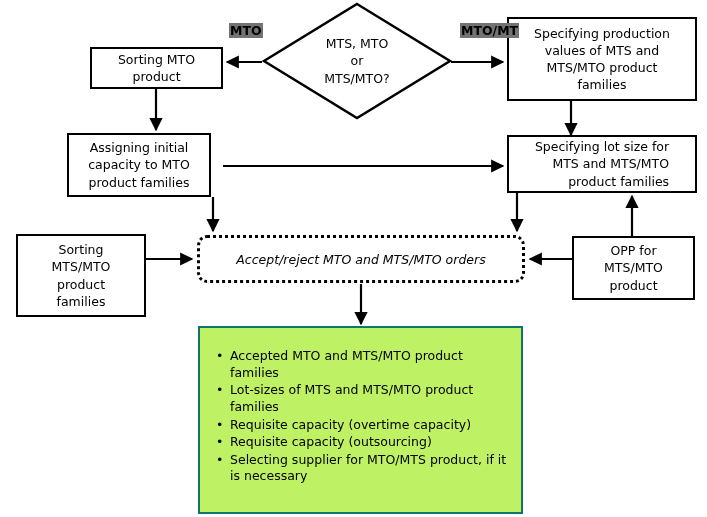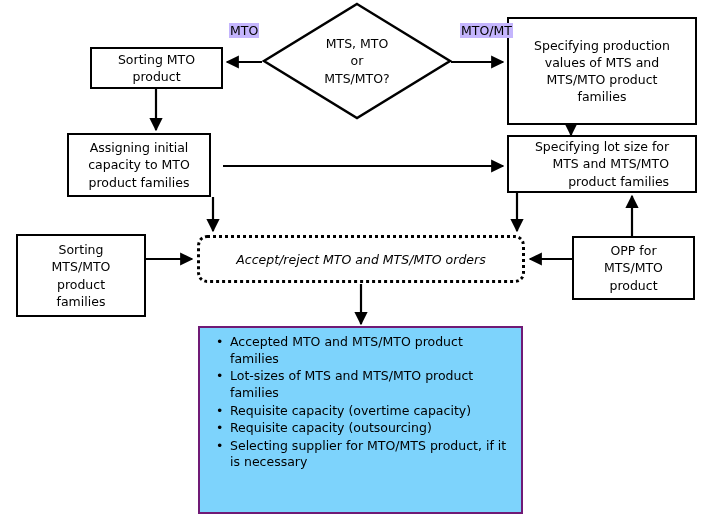--- a/index.html
+++ b/index.html
@@ -64,30 +64,31 @@
     font-size: 12.5px;
     line-height: 1.4;
     color: #000000;
   }
   .edge-label {
     position: absolute;
     font-size: 12.5px;
     color: #000000;
     white-space: nowrap;
     z-index: 4;
-    background: #c4b5fd;
+    background: #737373;
     padding: 0 1px;
+    font-weight: bold;
   }
   .bullets {
     position: absolute;
     box-sizing: border-box;
-    border: 2px solid #701a75;
-    background: #7dd3fc;
-    z-index: 3;
-    padding: 6px 6px 8px 8px;
+    border: 2px solid #0f766e;
+    background: #bef264;
+    z-index: 3;
+    padding: 20px 6px 8px 8px;
   }
   .bullets ul {
     margin: 0;
     padding: 0 0 0 22px;
     list-style: none;
   }
   .bullets li {
     position: relative;
     font-size: 12.5px;
     line-height: 1.33;
@@ -158,21 +159,21 @@
   <div class="edge-label" style="left:229px; top:23px;">MTO</div>
   <div class="edge-label" style="left:434px; top:23px;margin-left:26px;">MTO/MT</div>
 
   <div class="node" style="left:90px; top:47px; width:133px; height:42px; white-space: pre-line;">Sorting MTO
 product</div>
 
   <div class="node" style="left:67px; top:133px; width:144px; height:64px; white-space: pre-line;">Assigning  initial
 capacity to MTO
 product families</div>
 
-  <div class="node" style="left:507px; top:17px; width:190px; height:108px; white-space: pre-line;">Specifying production
+  <div class="node" style="left:507px; top:17px; width:190px; height:84px; white-space: pre-line;">Specifying production
 values of MTS and
 MTS/MTO product
 families</div>
 
   <div class="node" style="left:507px; top:135px; width:190px; height:58px; white-space: pre-line; text-align: right;">Specifying lot size for
 MTS and MTS/MTO
 product families</div>
 
   <div class="node" style="left:16px; top:234px; width:130px; height:83px; white-space: pre-line;">Sorting
 MTS/MTO

